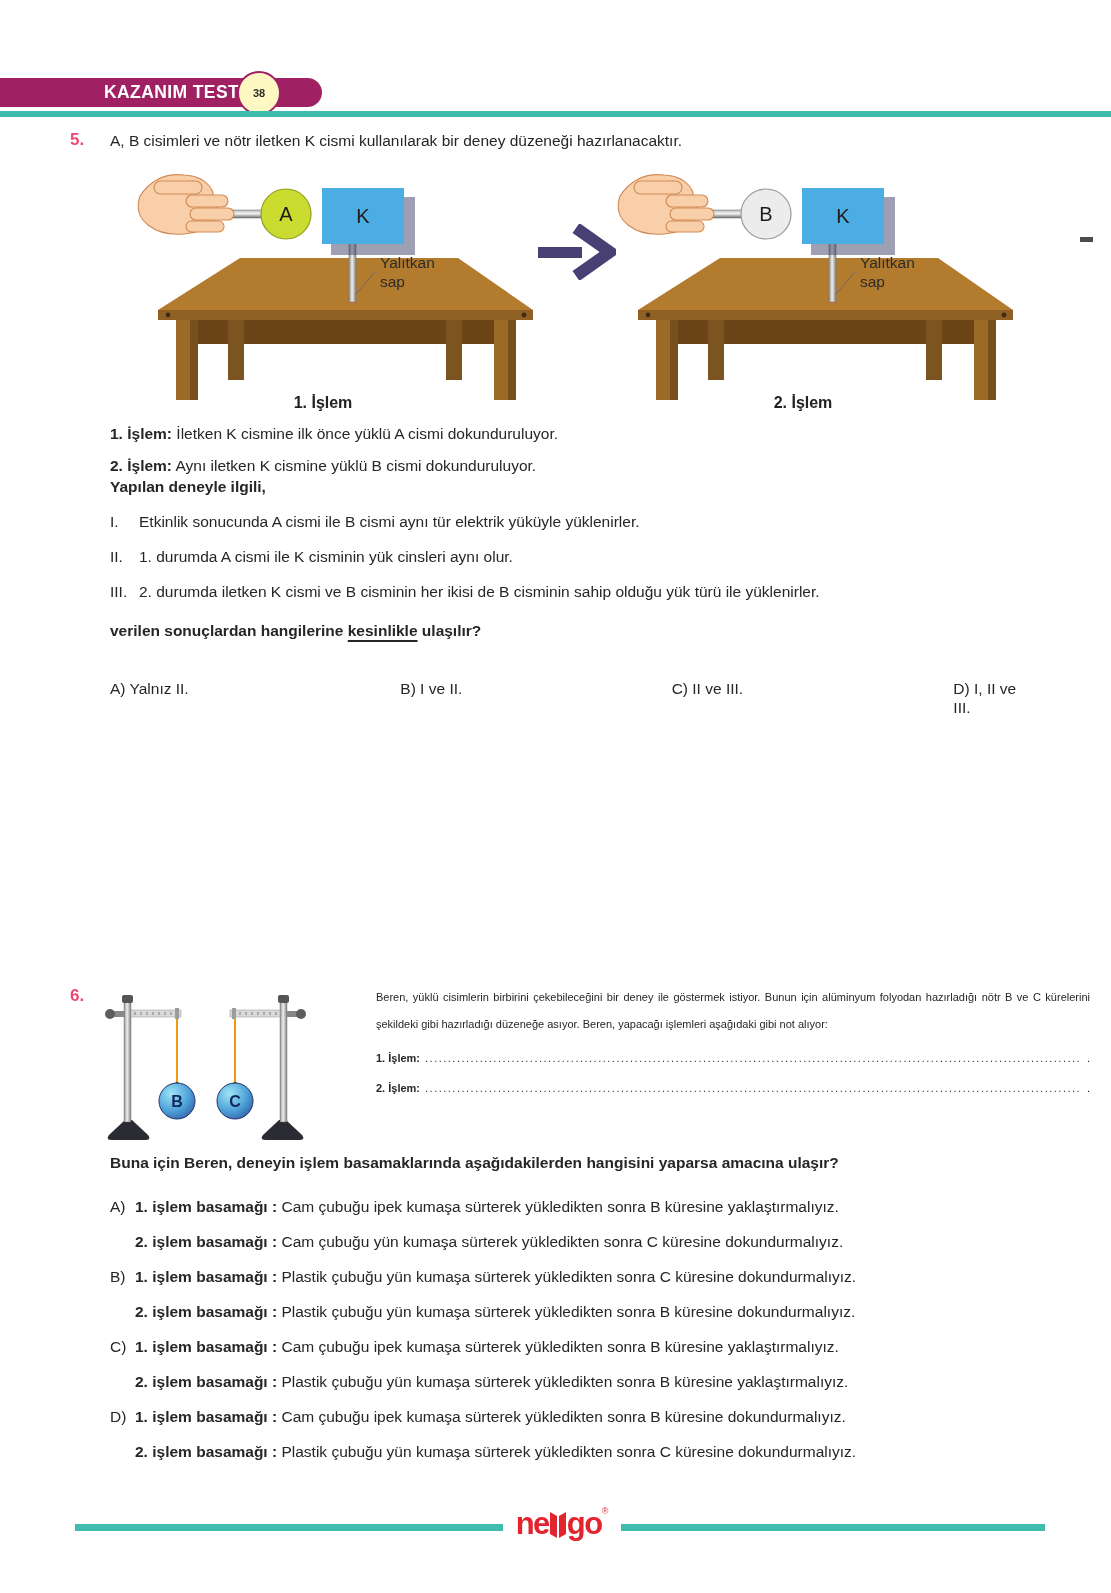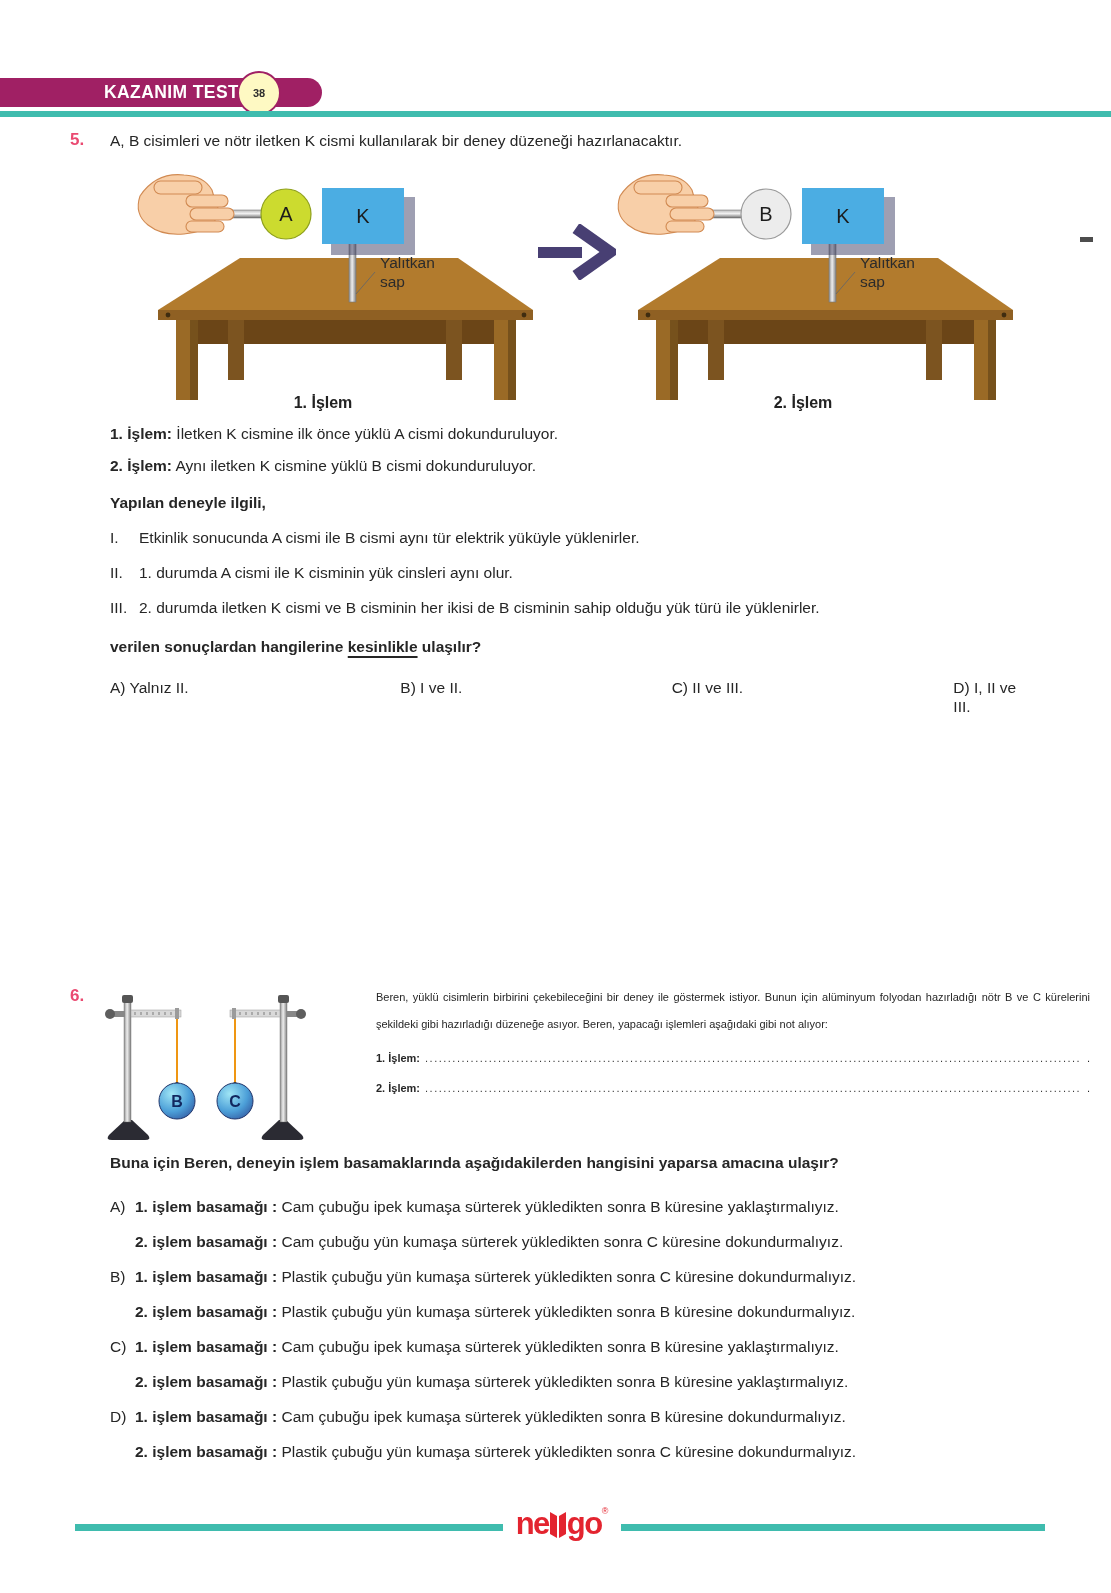--- a/index.html
+++ b/index.html
@@ -27,26 +27,26 @@
 
   
   .scene1{position:absolute;left:128px;top:162px;}
   .scene2{position:absolute;left:608px;top:162px;}
   .arrow{position:absolute;left:536px;top:224px;}
   .stands{position:absolute;left:98px;top:980px;}
 
   
   .q5text{position:absolute;left:110px;top:424px;width:916px;font-size:15.5px;line-height:19px;}
   .b{font-weight:bold;}
-  .mb13{margin-bottom:13px}.mb16{margin-bottom:16px}.mb18{margin-bottom:18px}.mb20{margin-bottom:20px}
+  .mb13{margin-bottom:13px}.mb16{margin-bottom:16px}.mb18{margin-bottom:2px}.mb20{margin-bottom:20px}
   .item{display:flex;}
   .rom{width:29px;flex:none;}
   .itxt{flex:1;}
   .u{text-decoration:underline;text-decoration-thickness:2px;text-underline-offset:4px;margin-top:44px;}
-  .opts5{display:flex;margin-top:22px;gap:45px;}
+  .opts5{display:flex;margin-top:39px;gap:45px;}
   .opts5 .oA{width:285px;}.opts5 .oB{width:263px;}.opts5 .oC{width:275px;}
 
   
   .q6block{position:absolute;left:328px;top:984px;width:714px;font-size:11px;margin-left:48px;}
   .q6para{line-height:27px;text-align:justify;}
   .steprow{display:flex;align-items:baseline;line-height:19px;margin-top:11px;}
   .steprow .slabel{font-weight:bold;margin-right:5px;white-space:nowrap;}
   .dotline{flex:1;overflow:hidden;white-space:nowrap;letter-spacing:1.5px;color:#3a3a3a;}
   .dotend{margin-left:5px;}
   .q6question{position:absolute;left:110px;top:1154px;width:940px;font-weight:bold;font-size:15.5px;}

